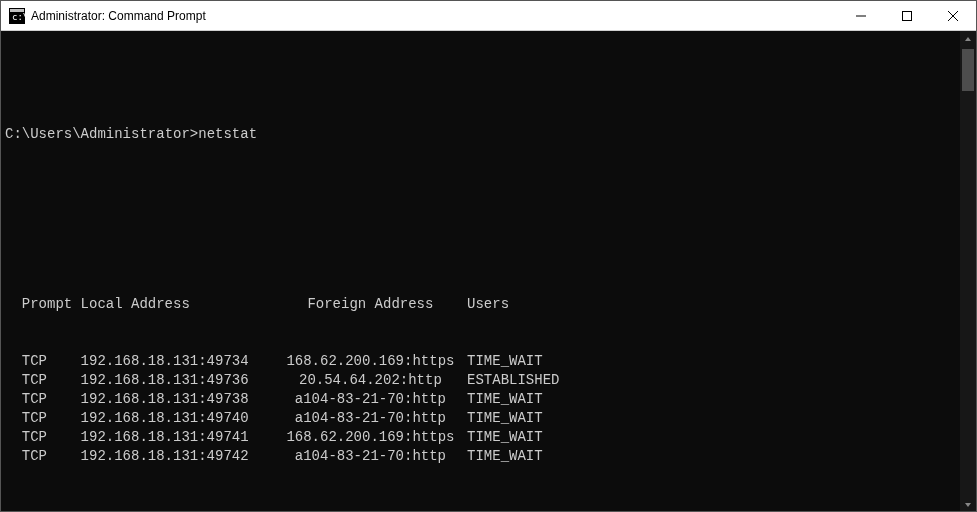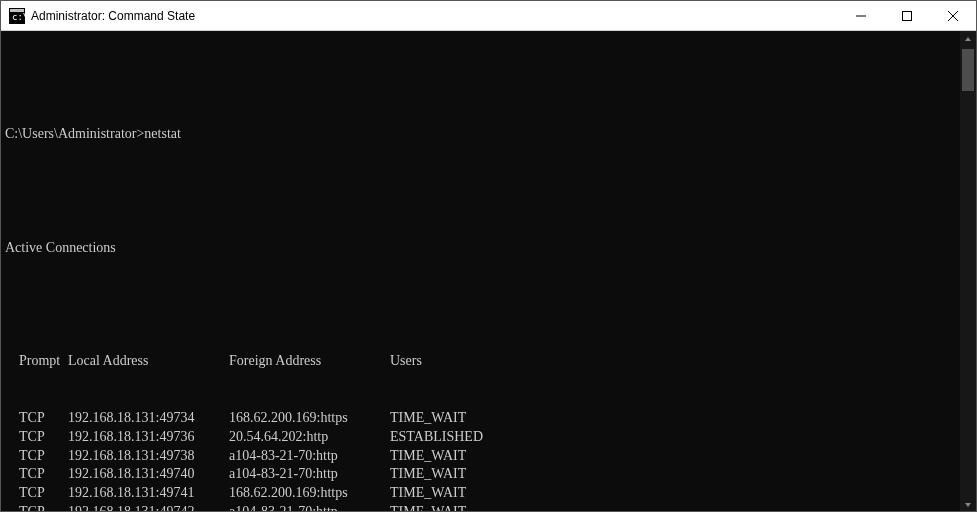--- a/index.html
+++ b/index.html
@@ -83,40 +83,40 @@
   .scrollbar-up { top: 0; }
   .scrollbar-down { bottom: 0; }
   .scrollbar-thumb {
     position: absolute;
     right: 2px;
     top: 18px;
     width: 12px;
     height: 42px;
     background: #4d4d4d;
   }
-  .row { display: block; font-family: Liberation Serif, serif; }
+  .row { display: block; }
   .col-proto { display: inline-block; width: 7ch; }
   .col-local { display: inline-block; width: 23ch; }
-  .col-foreign { display: inline-block; width: 23ch; }
+  .col-foreign { display: inline-block; width: 23ch; text-align: center; }
   .col-state { display: inline-block; }
   .indent { padding-left: 2ch; }
   .blank { height: 1.35em; }
 </style>
 </head>
 <body>
 
 <div class="titlebar">
   <span class="titlebar-icon">
     <svg viewBox="0 0 16 16">
         <rect x="0" y="0" width="16" height="16" fill="#000"></rect>
         <rect x="1" y="1" width="14" height="3" fill="#c0c0c0"></rect>
         <text x="3" y="12" font-size="9" fill="#fff" font-family="monospace">c:\</text>
       </svg>
   </span>
-  <span class="titlebar-title">Administrator: Command State</span>
+  <span class="titlebar-title">Administrator: Command Prompt</span>
   <div class="titlebar-controls">
     <div class="titlebar-btn">
       <svg viewBox="0 0 10 10">
           <line x1="0" y1="5" x2="10" y2="5" stroke="#000" stroke-width="1"></line>
         </svg>
     </div>
     <div class="titlebar-btn">
       <svg viewBox="0 0 10 10">
           <rect x="0.5" y="0.5" width="9" height="9" fill="none" stroke="#000" stroke-width="1"></rect>
         </svg>
@@ -128,21 +128,20 @@
         </svg>
     </div>
   </div>
 </div>
 
 <div class="terminal">
   <div class="terminal-inner">
     <div class="blank"></div>
     <div class="row"><span>C:\Users\Administrator&gt;</span><span>netstat</span></div>
     <div class="blank"></div>
-    <div class="row">Active Connections</div>
     <div class="blank"></div>
     <div class="row indent"><span class="col-proto">Prompt</span><span class="col-local">Local Address</span><span class="col-foreign">Foreign Address</span><span class="col-state">Users</span></div>
     <div id="rows-container"><div class="row indent"><span class="col-proto">TCP</span><span class="col-local">192.168.18.131:49734</span><span class="col-foreign">168.62.200.169:https</span><span class="col-state">TIME_WAIT</span></div><div class="row indent"><span class="col-proto">TCP</span><span class="col-local">192.168.18.131:49736</span><span class="col-foreign">20.54.64.202:http</span><span class="col-state">ESTABLISHED</span></div><div class="row indent"><span class="col-proto">TCP</span><span class="col-local">192.168.18.131:49738</span><span class="col-foreign">a104-83-21-70:http</span><span class="col-state">TIME_WAIT</span></div><div class="row indent"><span class="col-proto">TCP</span><span class="col-local">192.168.18.131:49740</span><span class="col-foreign">a104-83-21-70:http</span><span class="col-state">TIME_WAIT</span></div><div class="row indent"><span class="col-proto">TCP</span><span class="col-local">192.168.18.131:49741</span><span class="col-foreign">168.62.200.169:https</span><span class="col-state">TIME_WAIT</span></div><div class="row indent"><span class="col-proto">TCP</span><span class="col-local">192.168.18.131:49742</span><span class="col-foreign">a104-83-21-70:http</span><span class="col-state">TIME_WAIT</span></div></div>
     
     
   </div>
 
   <div class="scrollbar-track">
     <div class="scrollbar-up">
       <svg viewBox="0 0 8 8" width="8" height="8">

